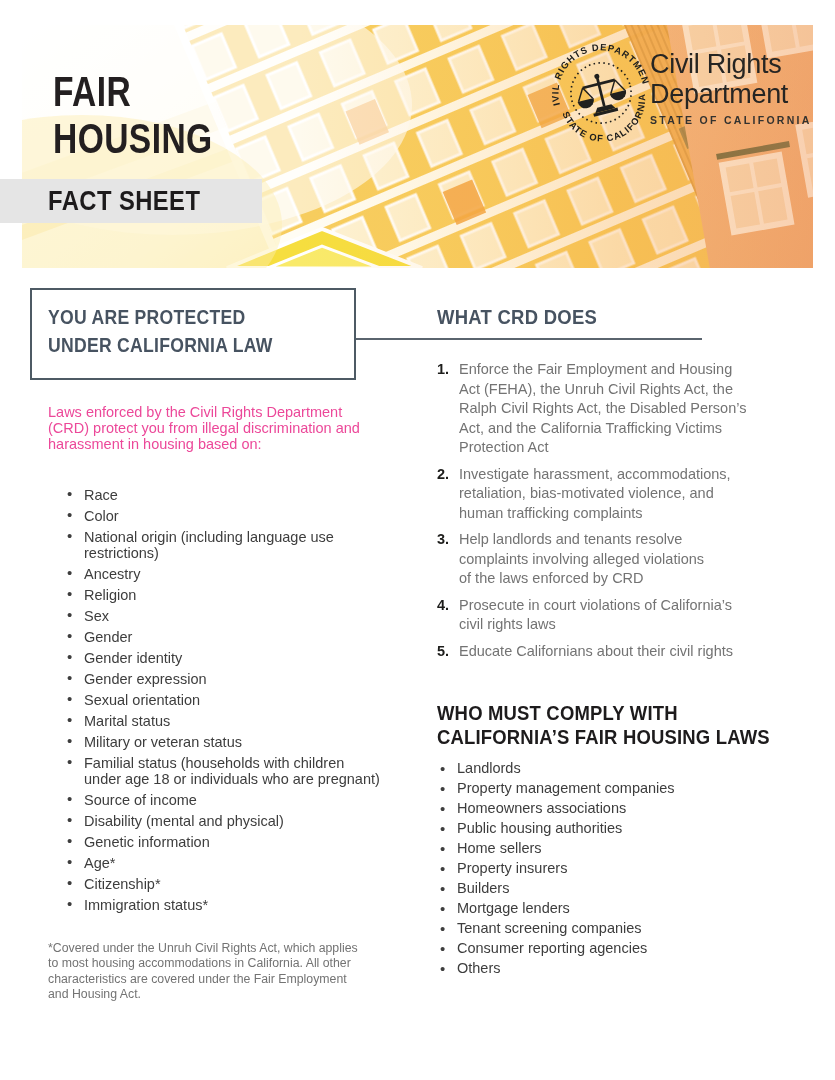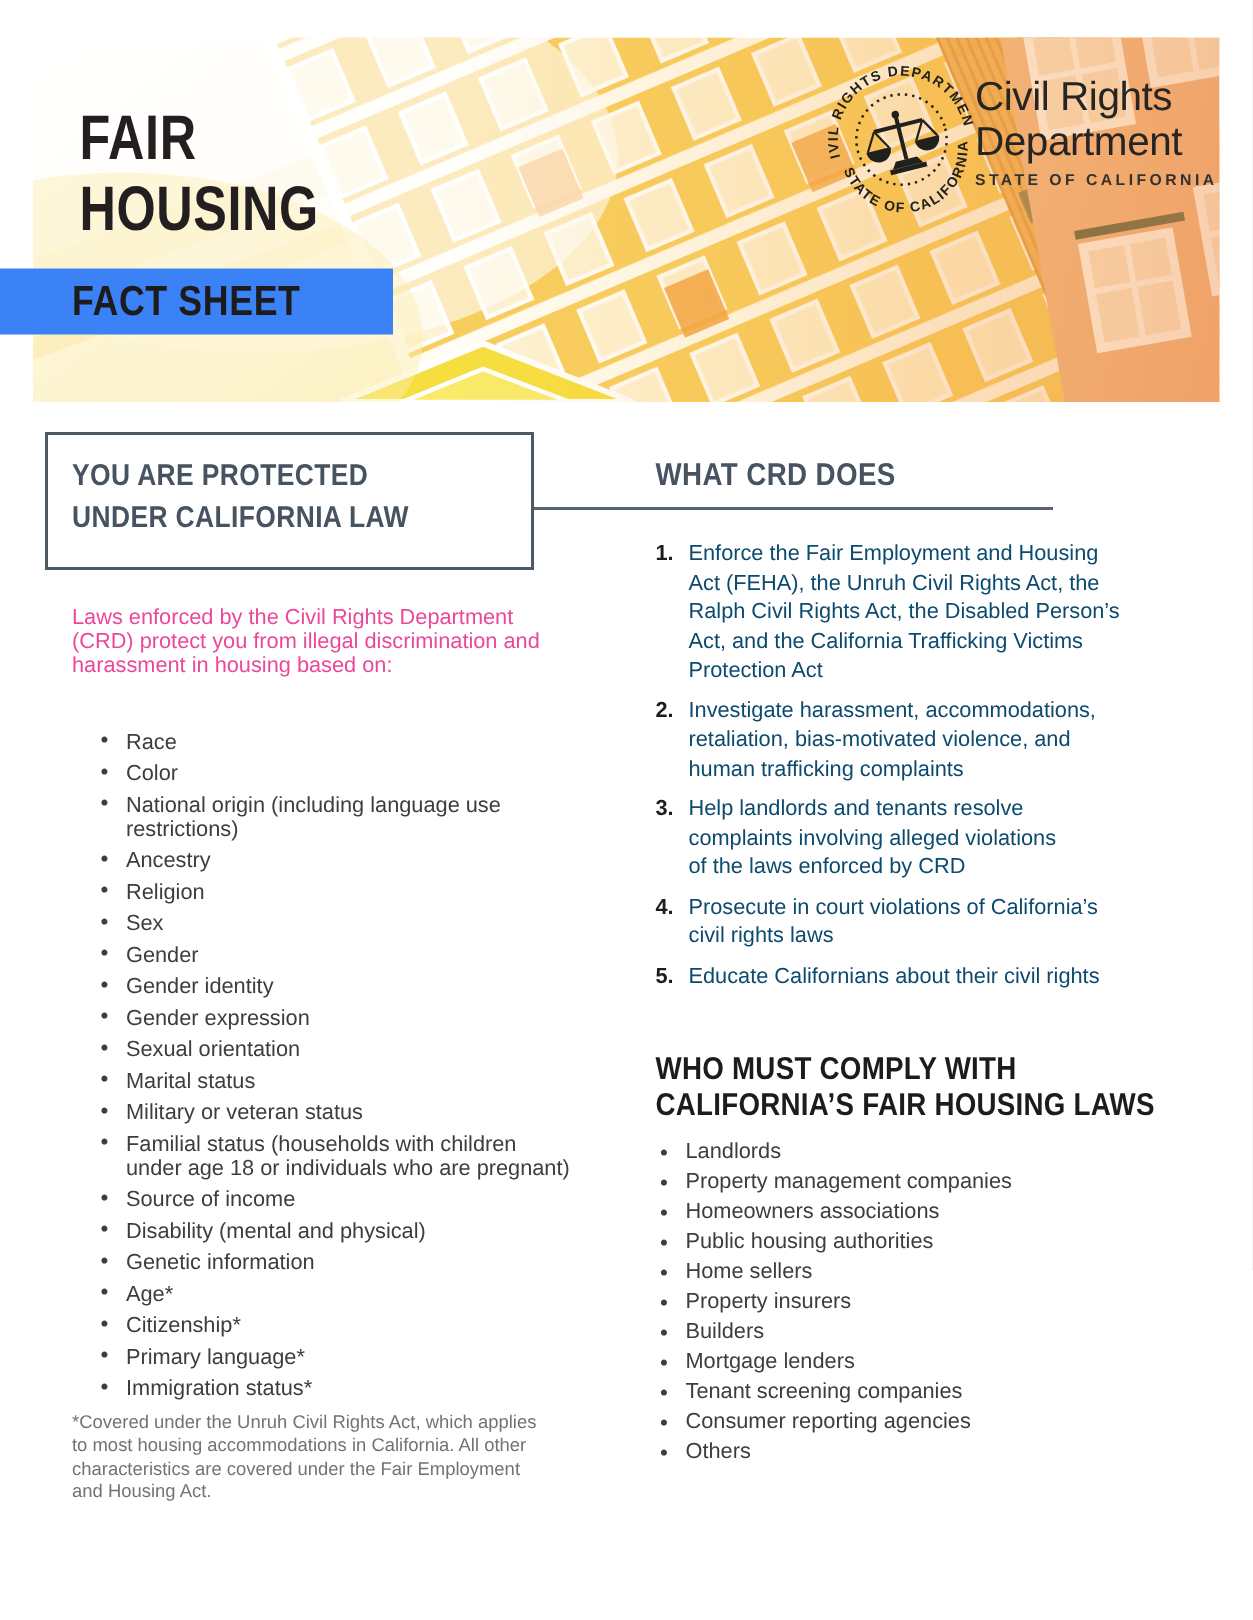--- a/index.html
+++ b/index.html
@@ -6,21 +6,21 @@
   .page{position:relative;width:835px;height:1080px;background:#ffffff;overflow:hidden;
         font-family:"Liberation Sans",sans-serif;color:#3d3d3d;}
   .abs{position:absolute;}
   .preline{white-space:pre-line;}
   .cond{transform:scaleX(.88);transform-origin:0 0;display:inline-block;}
 
   
   .photo{left:22px;top:25px;width:791px;height:243px;overflow:hidden;}
   .big-title{left:53px;top:68px;font-size:42px;line-height:47px;font-weight:700;
              color:#231f20;letter-spacing:.5px;transform:scaleX(.8);transform-origin:0 0;z-index:4;}
-  .banner{left:0;top:179px;width:262px;height:44px;background:#3b82f6;z-index:4;
+  .banner{left:0;top:179px;width:262px;height:44px;background:#e5e5e5;z-index:4;
           display:flex;align-items:center;}
   .banner-label{margin-left:48px;font-size:28px;font-weight:700;color:#1d1b1c;
                 transform:scaleX(.85);transform-origin:0 50%;letter-spacing:.5px;}
   .seal{left:546px;top:38px;width:110px;height:110px;z-index:4;transform:rotate(-14deg);}
   .wordmark{left:650px;top:49px;z-index:4;color:#262523;}
   .wordmark .wm-line{font-size:27px;line-height:30px;font-weight:400;letter-spacing:-.3px;}
   .wordmark .wm-tag{margin-top:5px;font-size:10.5px;font-weight:700;letter-spacing:2.3px;color:#33322f;}
 
   
   .protect-box{left:30px;top:288px;width:322px;height:88px;border:2px solid #4d5a64;background:transparent;}
@@ -32,21 +32,21 @@
   .plist li{position:relative;padding-left:20px;font-size:14.5px;line-height:16px;
             margin-bottom:5px;white-space:pre-line;color:#3d3d3d;}
   .plist li::before{content:"•";position:absolute;left:3px;top:-1px;font-size:15px;color:#3d3d3d;}
   .footnote{left:48px;top:941px;width:350px;font-size:12.3px;line-height:15.4px;color:#737373;}
 
   
   .crd-heading{left:437px;top:304px;font-size:21px;line-height:25px;font-weight:700;
                color:#475361;letter-spacing:.3px;}
   .numlist{left:437px;top:360px;width:372px;margin:0;padding:0;list-style:none;counter-reset:n;}
   .numlist li{position:relative;counter-increment:n;padding-left:22px;font-size:14.5px;
-              line-height:19.5px;margin-bottom:7px;white-space:pre-line;color:#0c4a6e;}
+              line-height:19.5px;margin-bottom:7px;white-space:pre-line;color:#737373;}
   .numlist li::before{content:counter(n) ".";position:absolute;left:0;top:0;
                       font-weight:700;color:#1d1d1b;}
   .comply-heading{left:437px;top:701px;font-size:21px;line-height:24px;font-weight:700;
                   color:#1d1b1c;letter-spacing:.2px;}
   .clist{left:437px;top:760px;width:372px;margin:0;padding:0;list-style:none;}
   .clist li{position:relative;padding-left:20px;font-size:14.5px;line-height:17px;
             margin-bottom:3px;color:#3d3d3d;}
   .clist li::before{content:"•";position:absolute;left:3px;top:0;font-size:15px;color:#3d3d3d;}
 </style>
 </head>
@@ -187,21 +187,20 @@
       <li>Sexual orientation</li>
       <li>Marital status</li>
       <li>Military or veteran status</li>
       <li>Familial status (households with children
 under age 18 or individuals who are pregnant)</li>
       <li>Source of income</li>
       <li>Disability (mental and physical)</li>
       <li>Genetic information</li>
       <li>Age*</li>
       <li>Citizenship*</li>
-      <li>Primary language*</li>
       <li>Immigration status*</li>
     </ul>
 
   <div class="abs footnote preline">*Covered under the Unruh Civil Rights Act, which applies
 to most housing accommodations in California. All other
 characteristics are covered under the Fair Employment
 and Housing Act.</div>
 
   <div class="abs crd-heading cond">WHAT CRD DOES</div>
 

